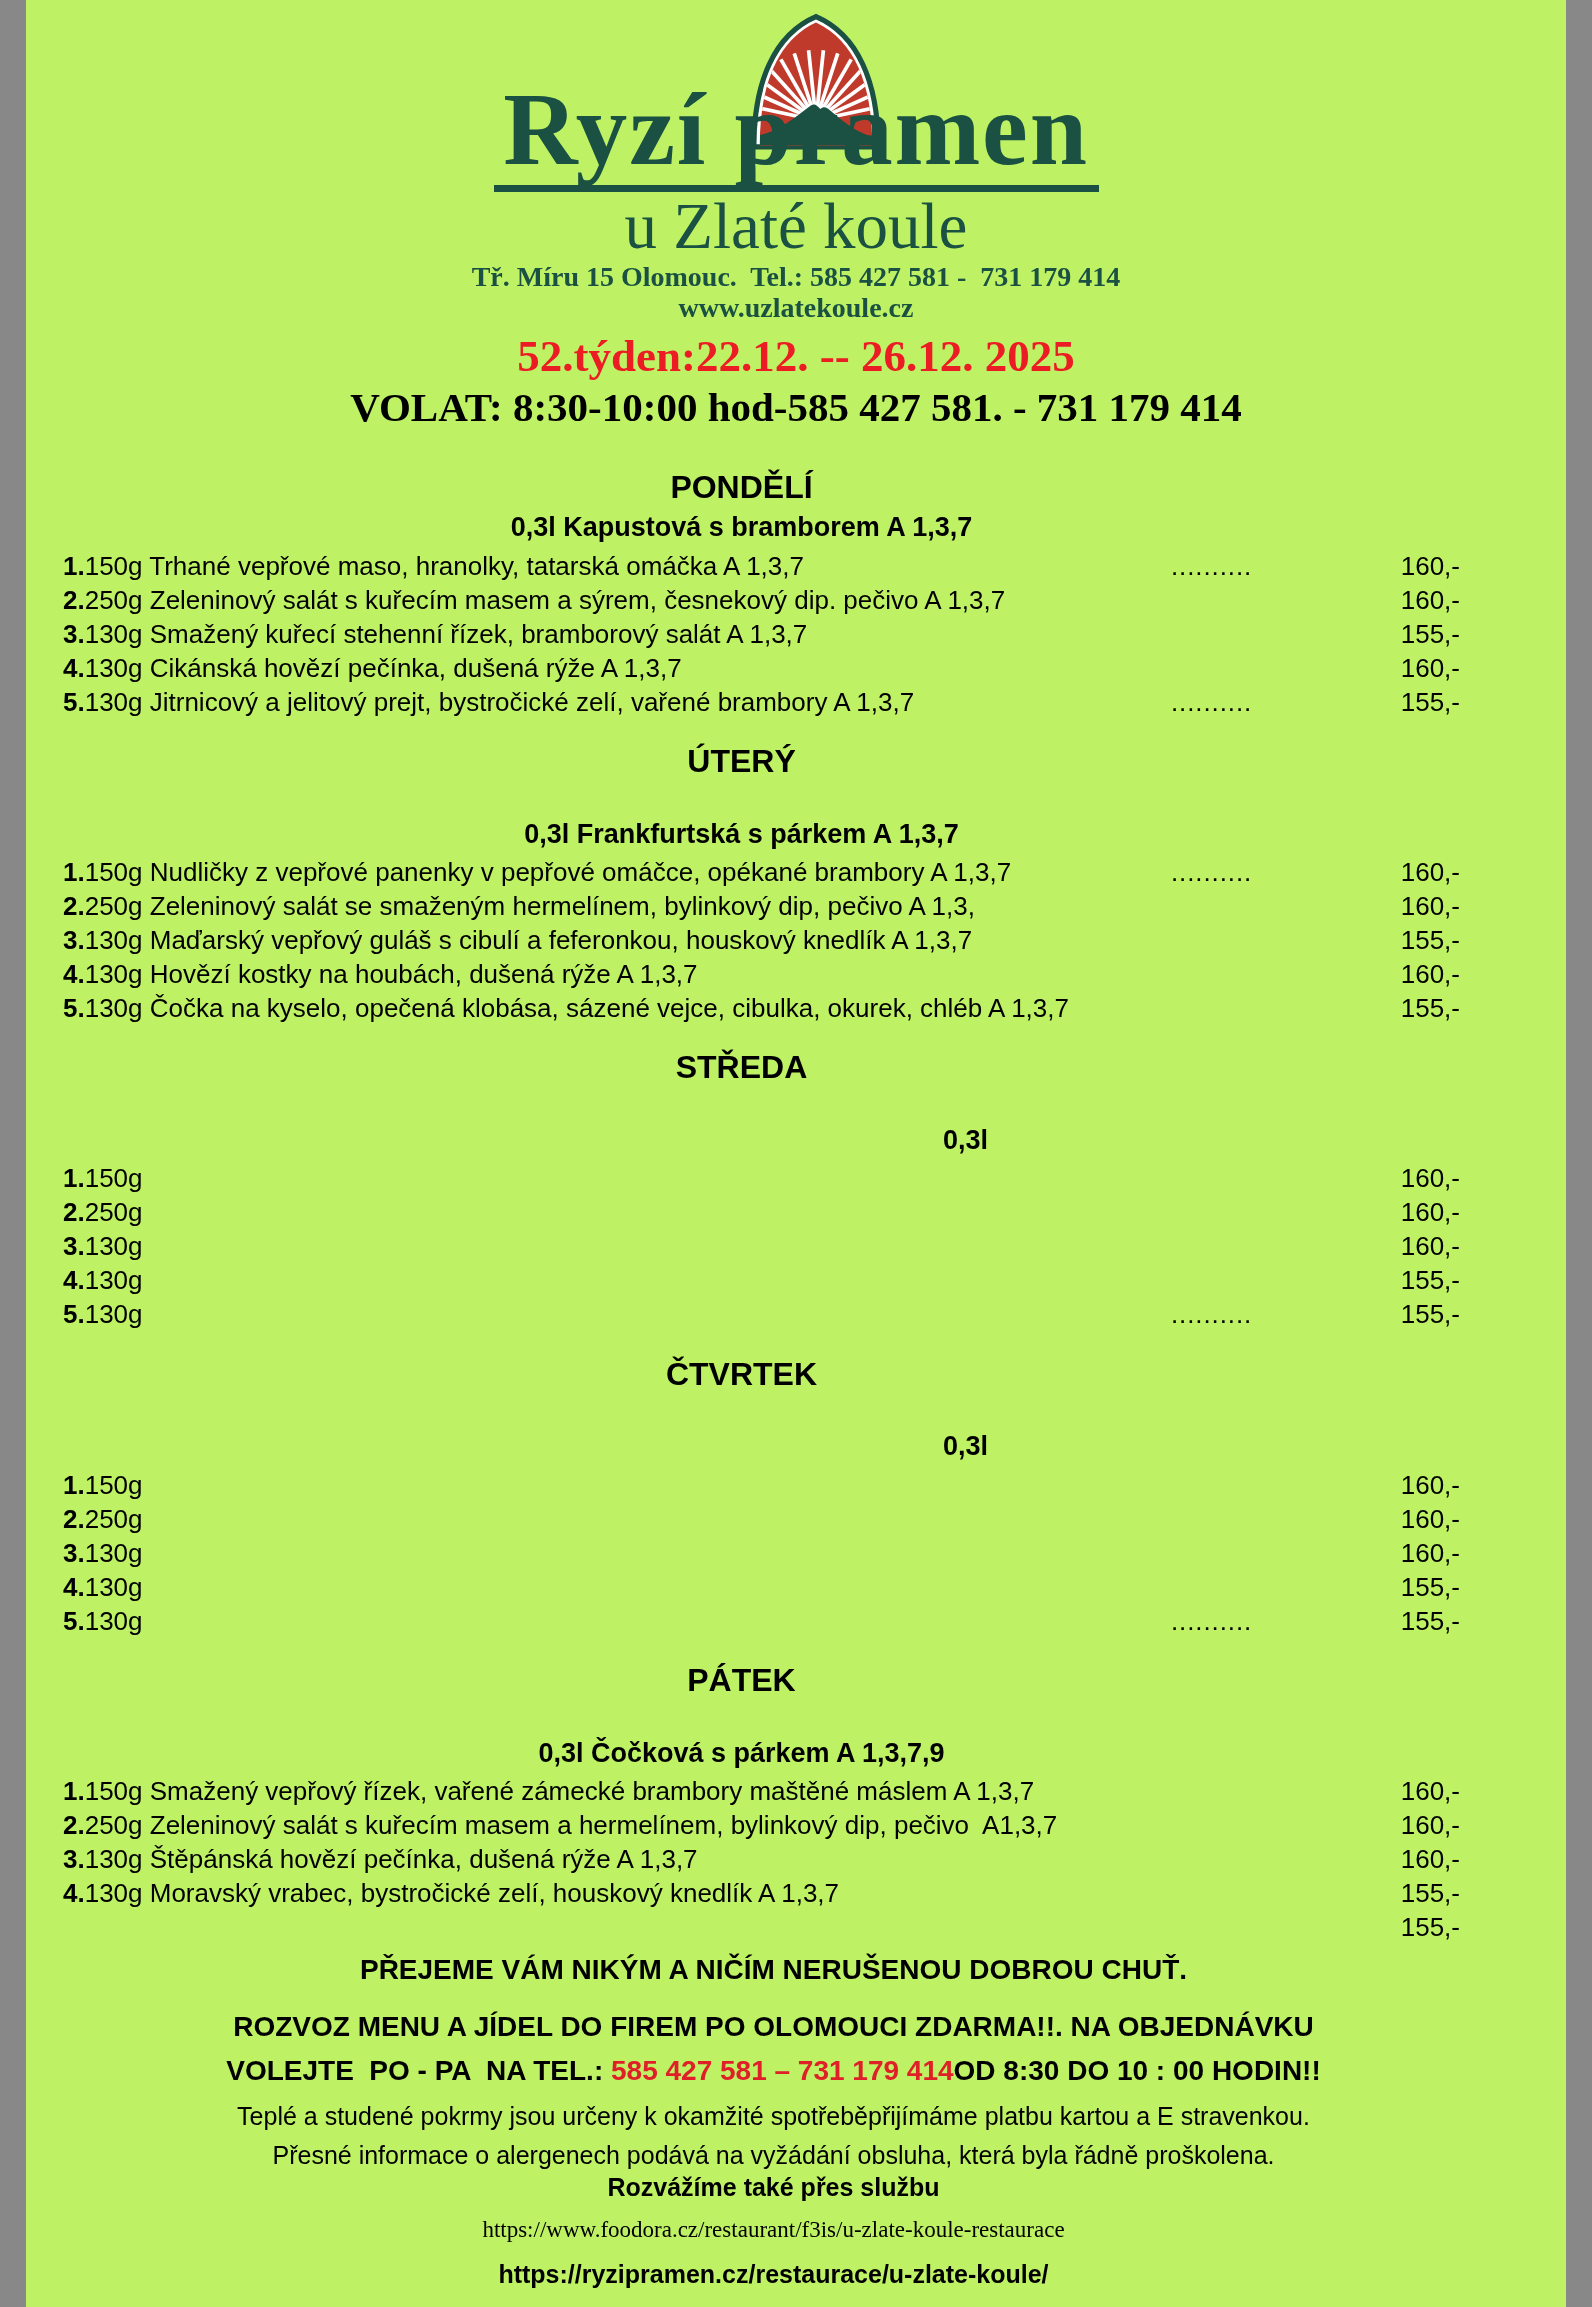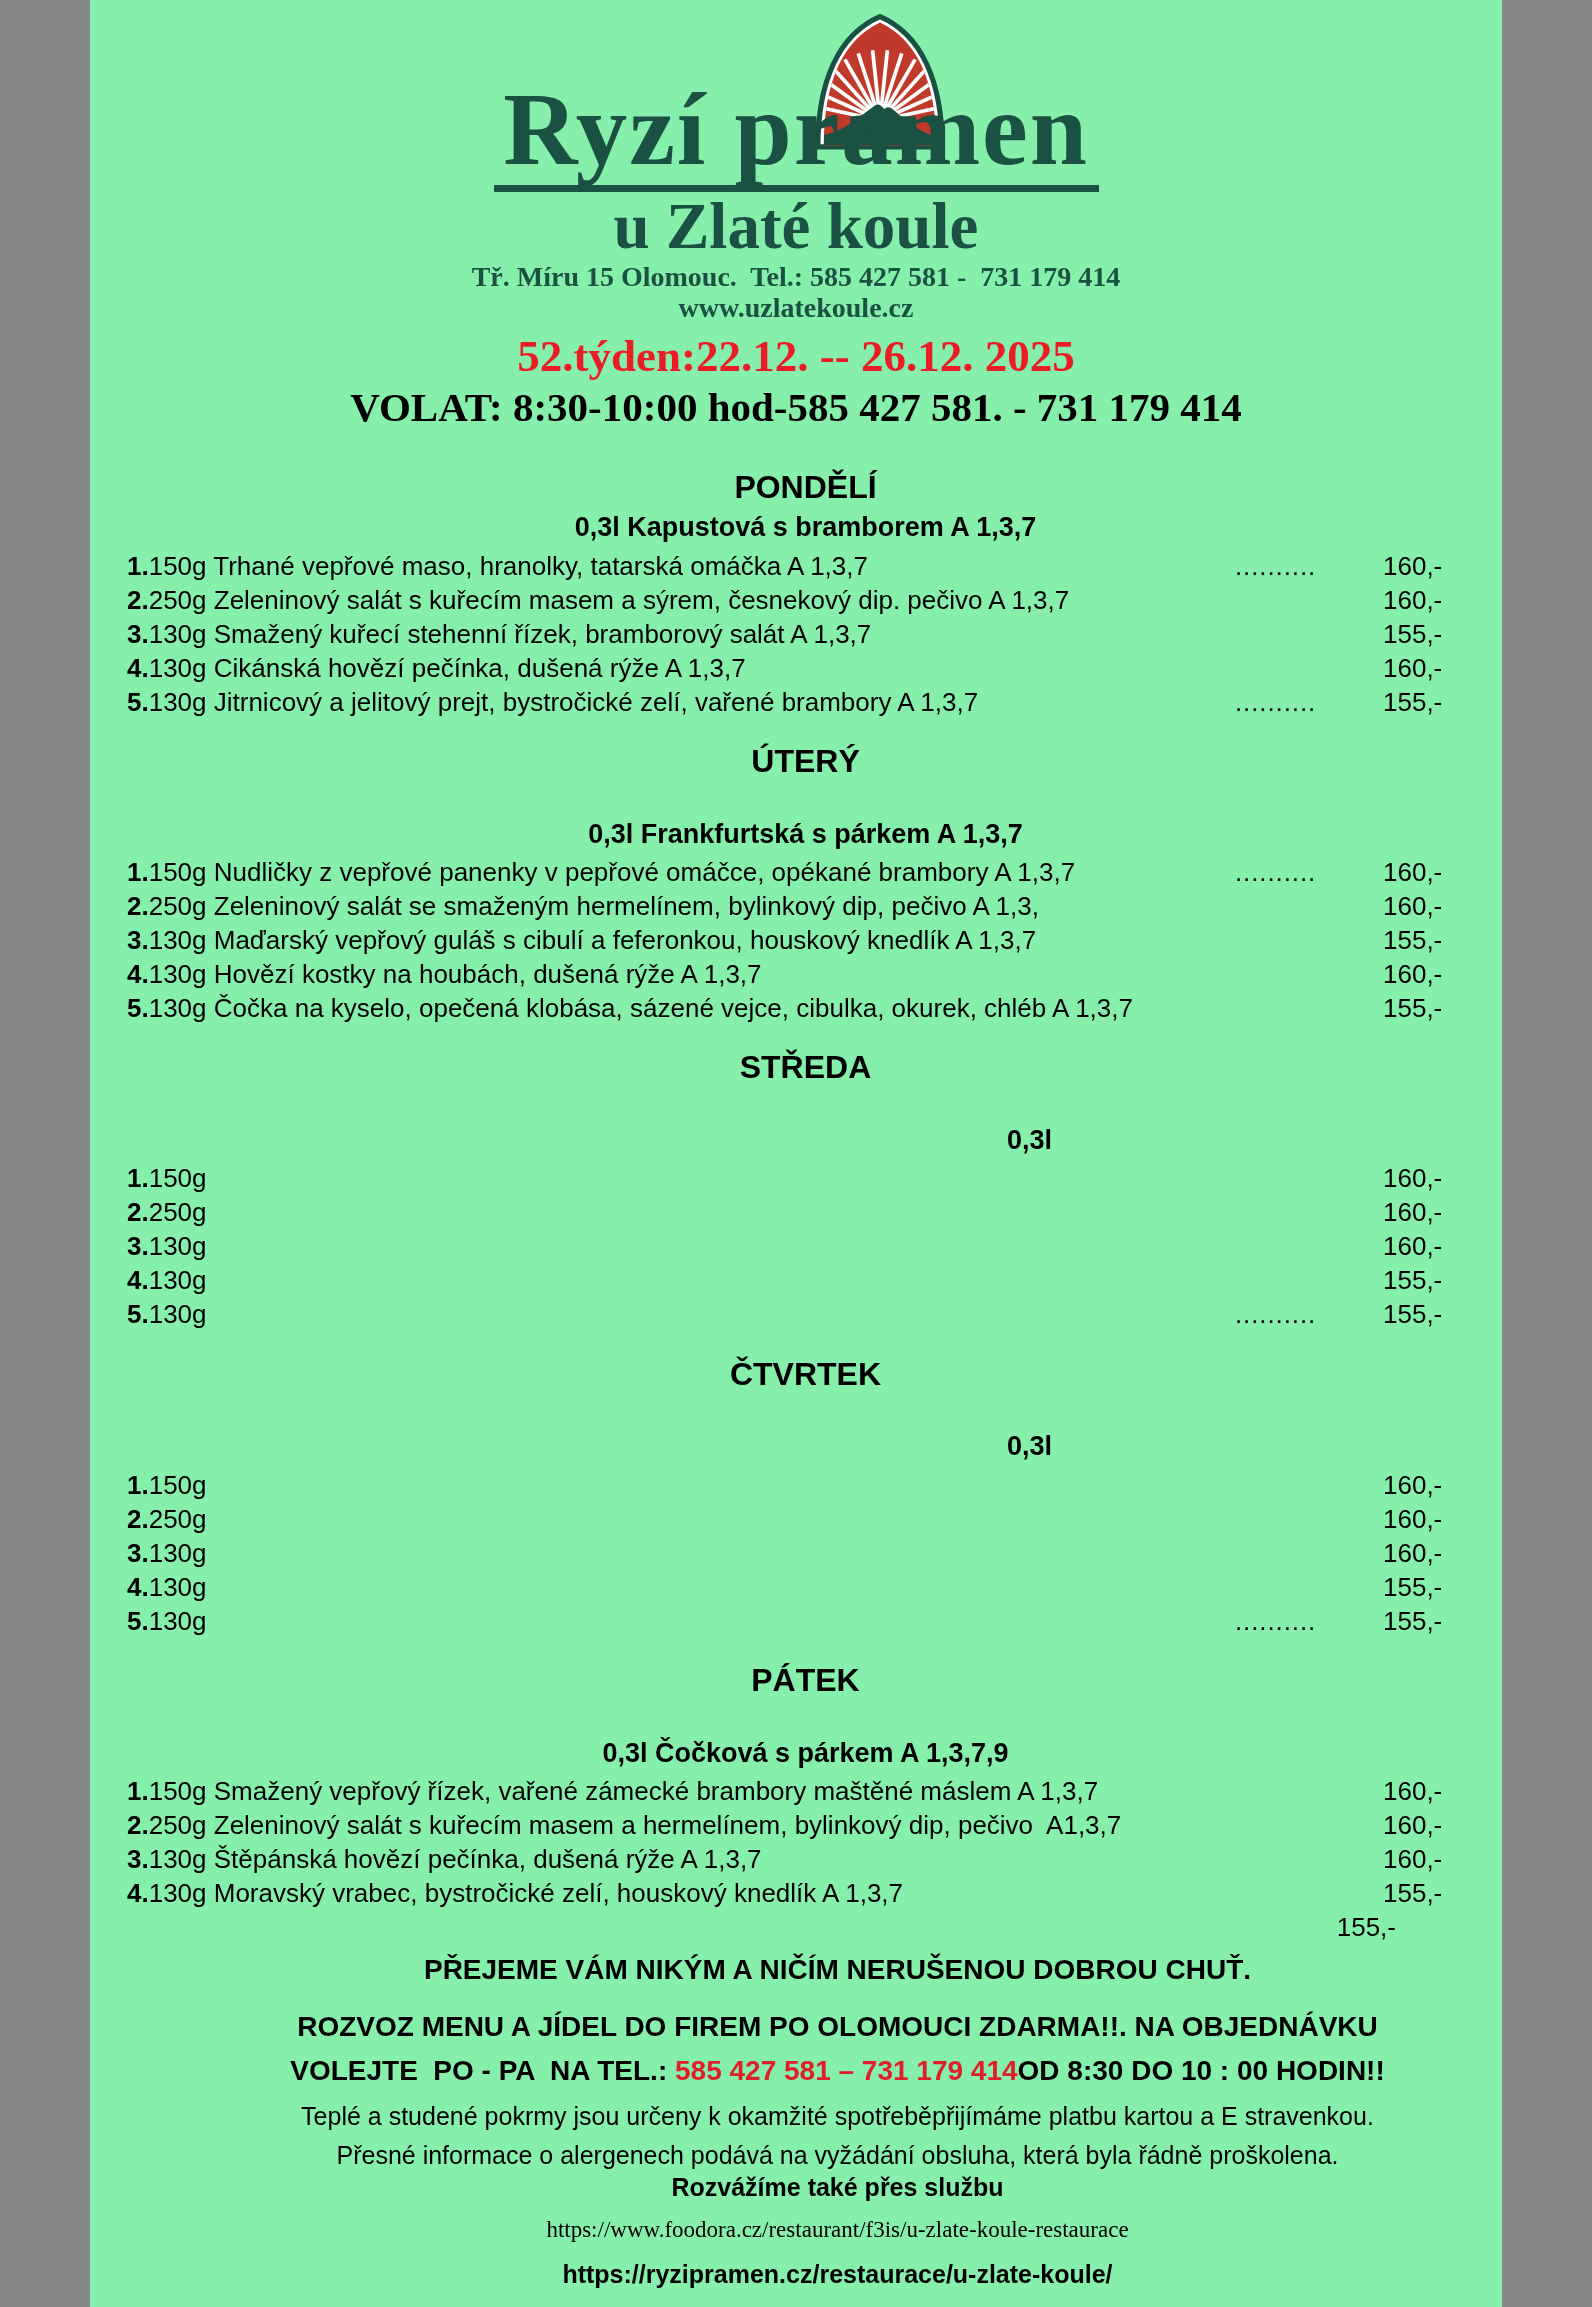--- a/index.html
+++ b/index.html
@@ -1,24 +1,24 @@
 <!DOCTYPE html>
 <html style="--logo-green: #1a5142; --title-red: #ec1c24; --phone-red: #e02028;font-size:14.8px"><head>
 <meta charset="utf-8">
 <style>
   html,body{margin:0;padding:0;background:#888;}
-  .page{position:relative;width:1412px;height:2307px;background:#86efac;margin:0 auto;
+  .page{position:relative;width:1540px;height:2307px;background:#bef264;margin:0 auto;
         font-family:"Liberation Sans",sans-serif;color:#000;overflow:hidden;}
   
   .header{position:relative;text-align:center;}
   .arch{position:absolute;left:716px;top:9.2px;width:148px;height:144px;z-index:1;}
   .logo-name{position:relative;z-index:2;padding-top:78px;font-family:"Liberation Serif",serif;
              font-weight:bold;font-size:103px;line-height:1.0;letter-spacing:1.8px;color:var(--logo-green,#1a5142);}
   .logo-underline{width:605px;height:7.4px;background:var(--logo-green,#1a5142);margin:3.7px auto 0;}
-  .logo-sub{font-family:"Liberation Serif",serif;font-weight:bold;font-size:65px;line-height:1.0;
+  .logo-sub{font-family:"Liberation Serif",serif;font-weight:normal;font-size:65px;line-height:1.0;
             margin-top:1.8px;color:var(--logo-green,#1a5142);}
   .logo-address{font-family:"Liberation Serif",serif;font-weight:bold;font-size:28px;line-height:1.15;
                 margin-top:1.8px;color:var(--logo-green,#1a5142);white-space:pre;}
   .logo-web{font-family:"Liberation Serif",serif;font-weight:bold;font-size:28px;line-height:1.1;
             color:var(--logo-green,#1a5142);}
   .week-title{font-family:"Liberation Serif",serif;font-weight:bold;font-size:45px;line-height:1.1;
               margin-top:8.3px;color:var(--title-red,#ec1c24);}
   .call-line{font-family:"Liberation Serif",serif;font-weight:bold;font-size:41px;line-height:1.05;margin-top:5px;}
   
   .menu{margin-top:41px;}

